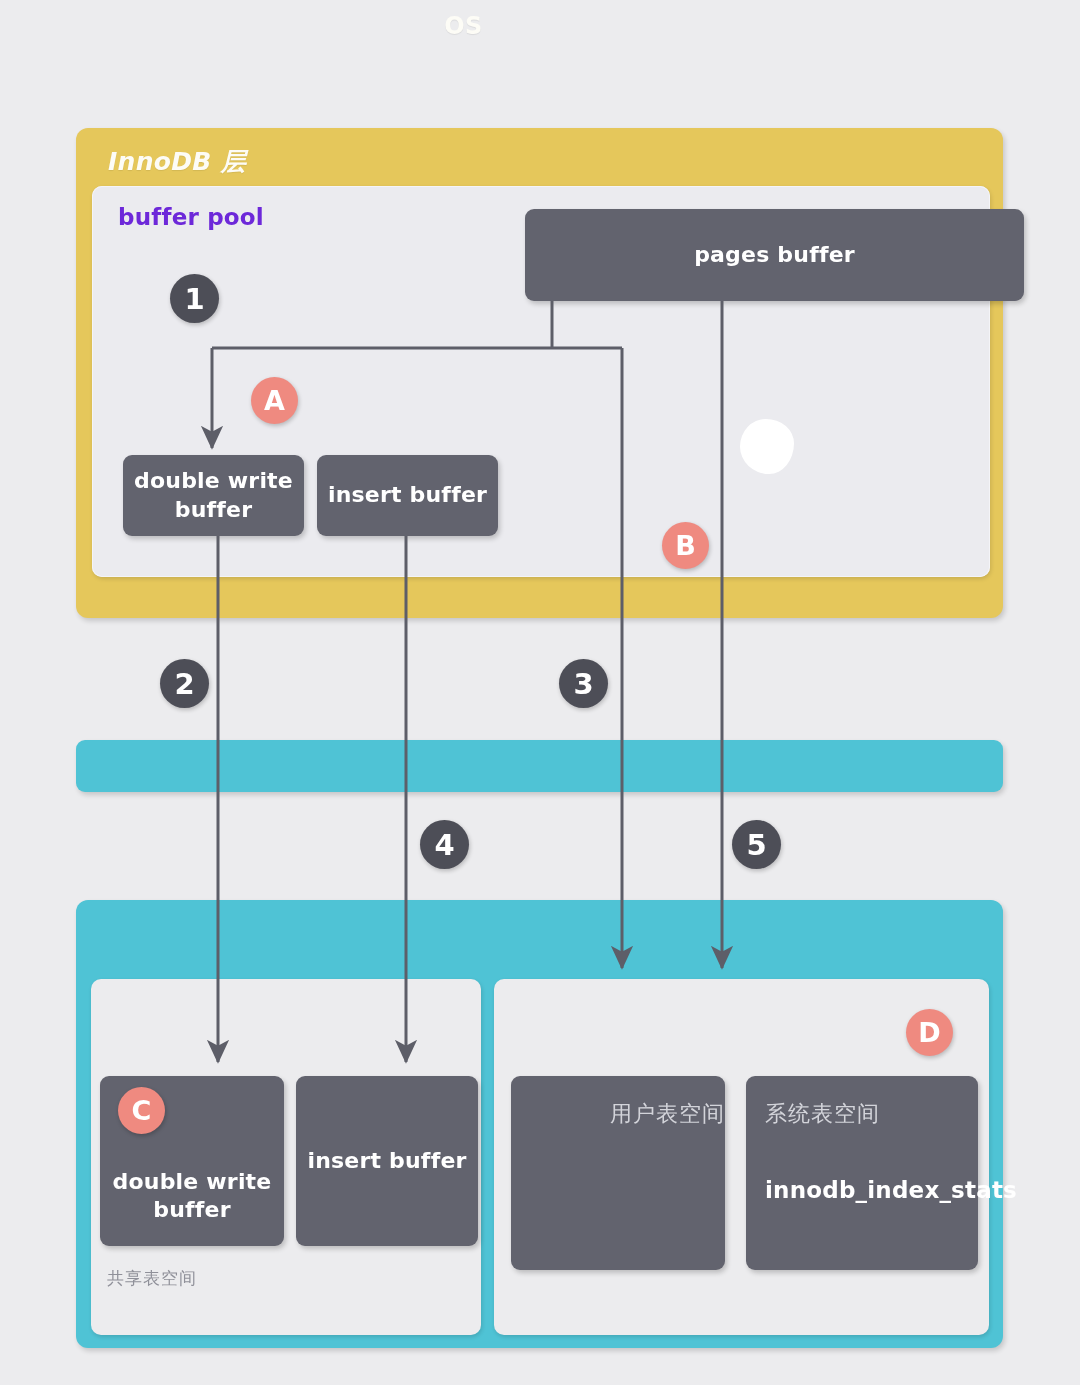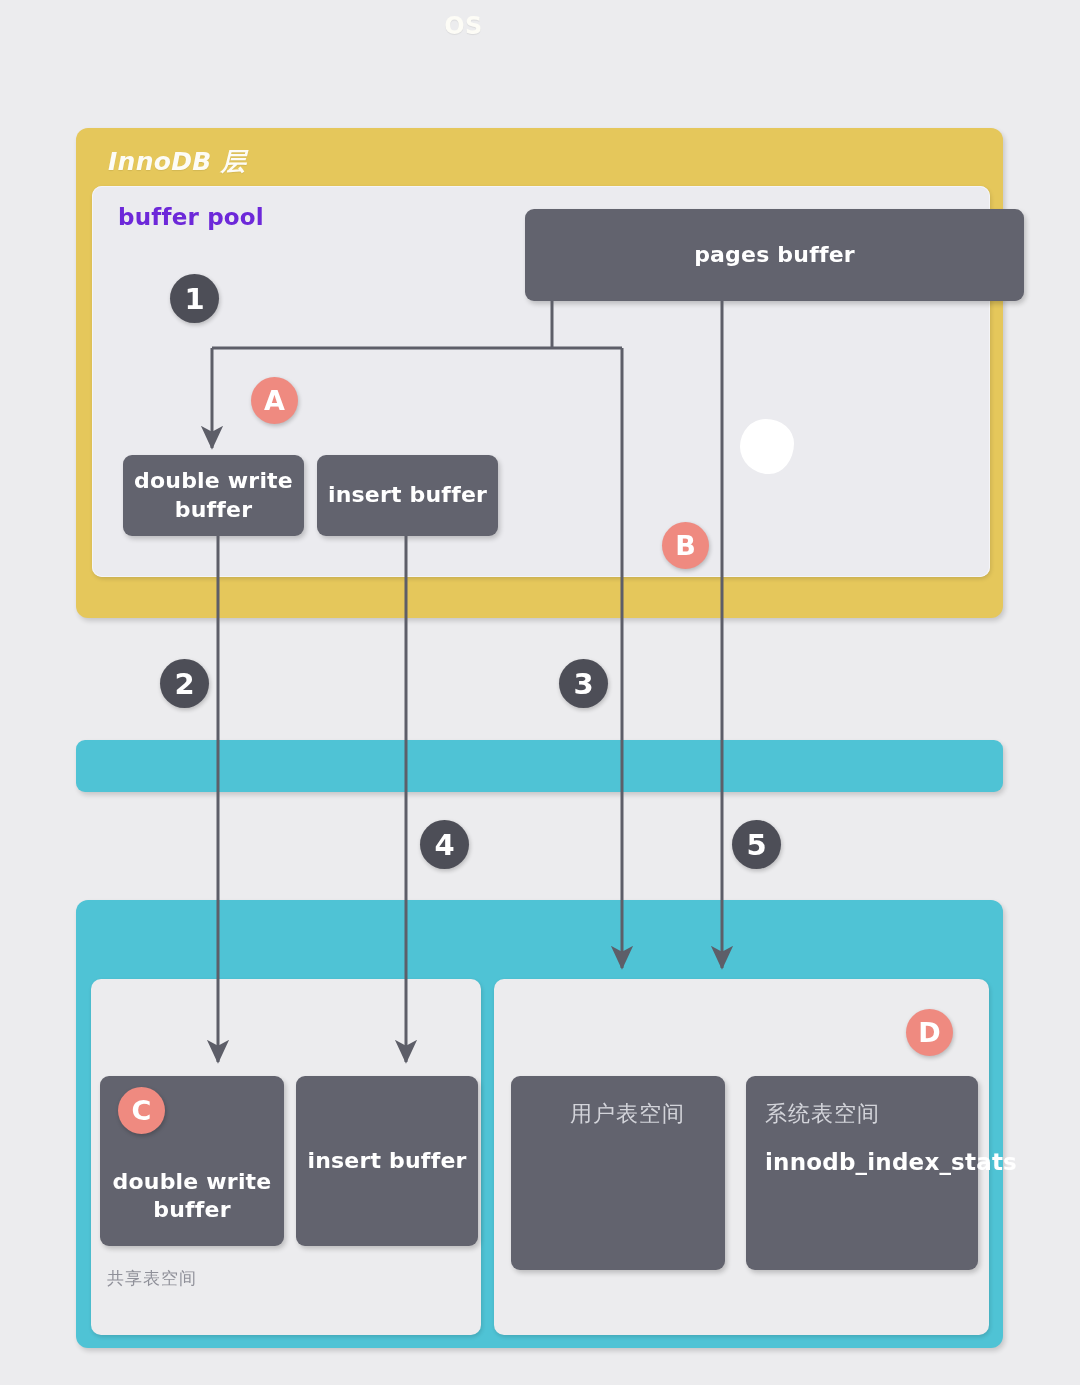--- a/index.html
+++ b/index.html
@@ -117,31 +117,32 @@
     left: 100px; top: 1076px; width: 184px; height: 170px;
     justify-content: flex-end;
     padding-bottom: 22px;
   }
   #disk-insert-buffer-box {
     left: 296px; top: 1076px; width: 182px; height: 170px;
     justify-content: center;
   }
   #user-tablespace-box {
     left: 511px; top: 1076px; width: 214px; height: 194px;
-    align-items: center;
+    align-items: flex-end;
     justify-content: flex-start;
     padding: 24px 0 0 19px;
     text-align: left;
   }
   #system-tablespace-box {
     left: 746px; top: 1076px; width: 232px; height: 194px;
     align-items: flex-start;
     justify-content: flex-start;
     padding: 24px 0 0 19px;
     text-align: left;
+    gap: 28px;
   }
   .ts-heading {
     color: #d3d4da;
     font-size: 22px;
     font-weight: 500;
     letter-spacing: 1px;
     margin-bottom: 18px;
   }
   .ts-line {
     color: #ffffff;

